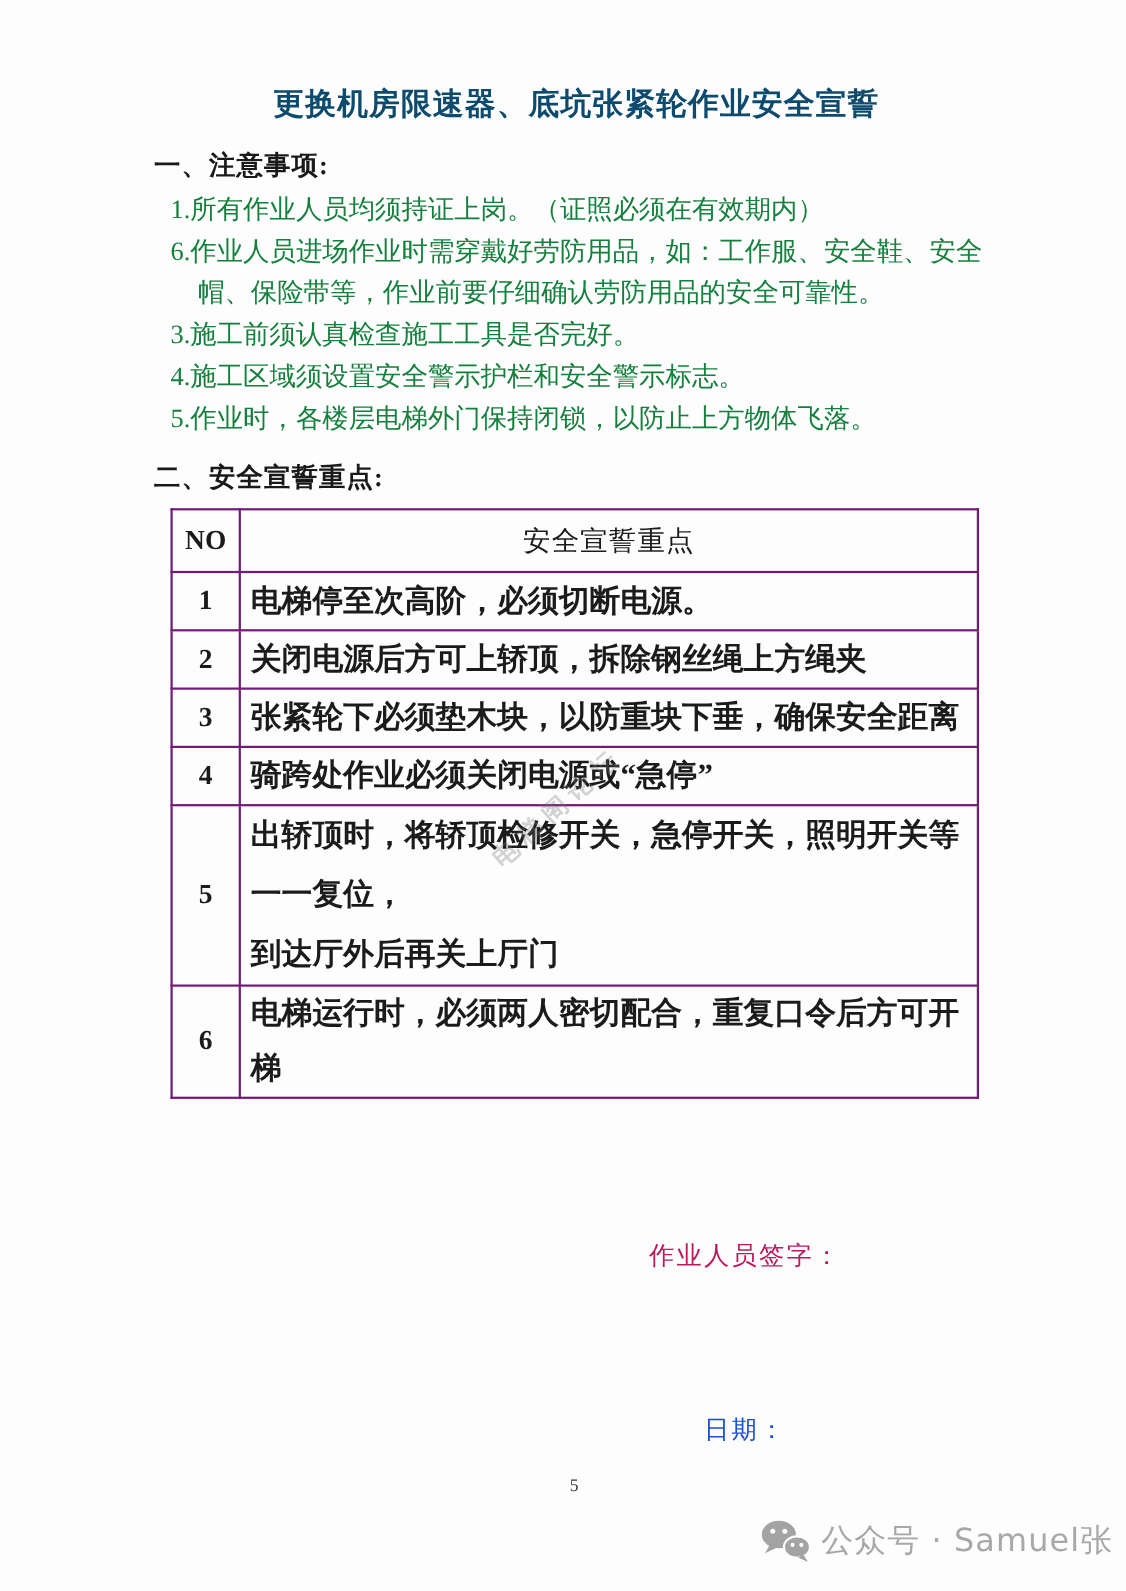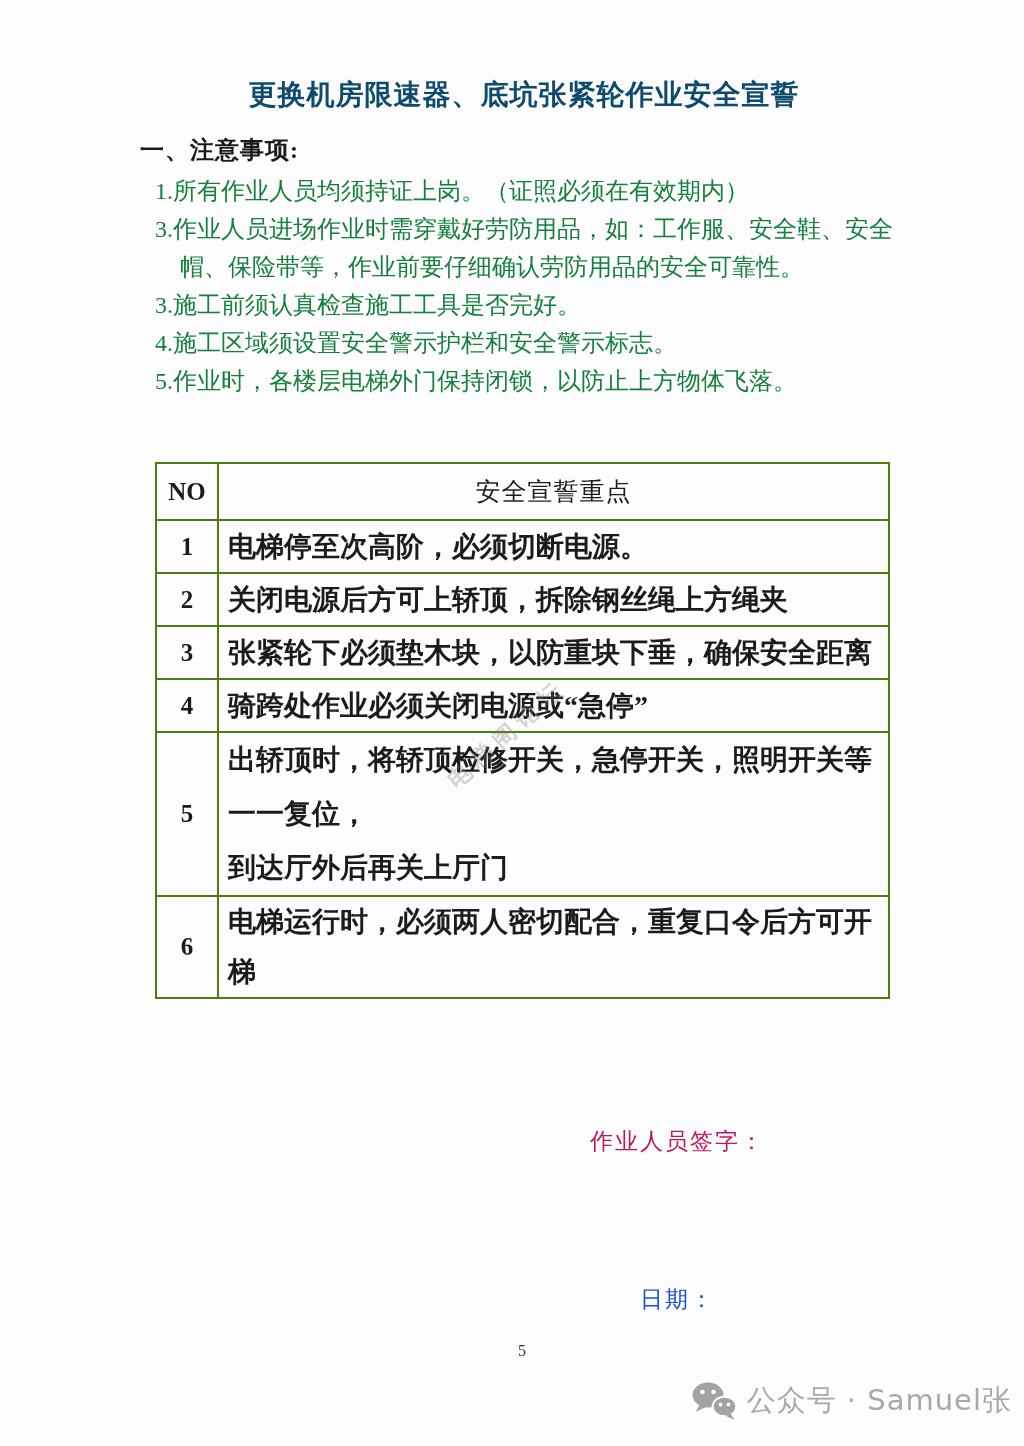--- a/index.html
+++ b/index.html
@@ -35,21 +35,21 @@
   }
   .note-item { padding-left: 25px; text-indent: -25px; }
 
   .pledge-table {
     position: absolute; left: 155px; top: 462px;
     width: 735px;
     border-collapse: collapse;
     table-layout: fixed;
   }
   .pledge-table td, .pledge-table th {
-    border: 2px solid #4d7c0f;
+    border: 2px solid #701a75;
     vertical-align: middle;
     margin-left: 26px;
   }
   .col-no { width: 62px; }
   .no-cell {
     text-align: center;
     font-weight: bold; font-size: 25px; color: #1b1b1b;
   }
   .content-cell {
     padding: 0 8px 0 9px;
@@ -107,26 +107,27 @@
 <body>
 
 <div class="page">
 
   <div class="doc-title">更换机房限速器、底坑张紧轮作业安全宣誓</div>
 
   <div class="sec-heading" id="sec1-heading">一、注意事项:</div>
 
   <div class="notes-list">
     <div class="note-item">1.所有作业人员均须持证上岗。（证照必须在有效期内）</div>
-    <div class="note-item">3.作业人员进场作业时需穿戴好劳防用品，如：工作服、安全鞋、安全帽、保险带等，作业前要仔细确认劳防用品的安全可靠性。</div>
+    <div class="note-item">6.作业人员进场作业时需穿戴好劳防用品，如：工作服、安全鞋、安全帽、保险带等，作业前要仔细确认劳防用品的安全可靠性。</div>
     <div class="note-item">3.施工前须认真检查施工工具是否完好。</div>
     <div class="note-item">4.施工区域须设置安全警示护栏和安全警示标志。</div>
     <div class="note-item">5.作业时，各楼层电梯外门保持闭锁，以防止上方物体飞落。</div>
   </div>
 
+  <div class="sec-heading" id="sec2-heading">二、安全宣誓重点:</div>
 
   <table class="pledge-table">
     <colgroup>
         <col class="col-no">
         <col>
       </colgroup>
     <tbody>
         <tr class="header-row">
       <th class="header-no">NO</th>
       <th class="header-content">安全宣誓重点</th>

